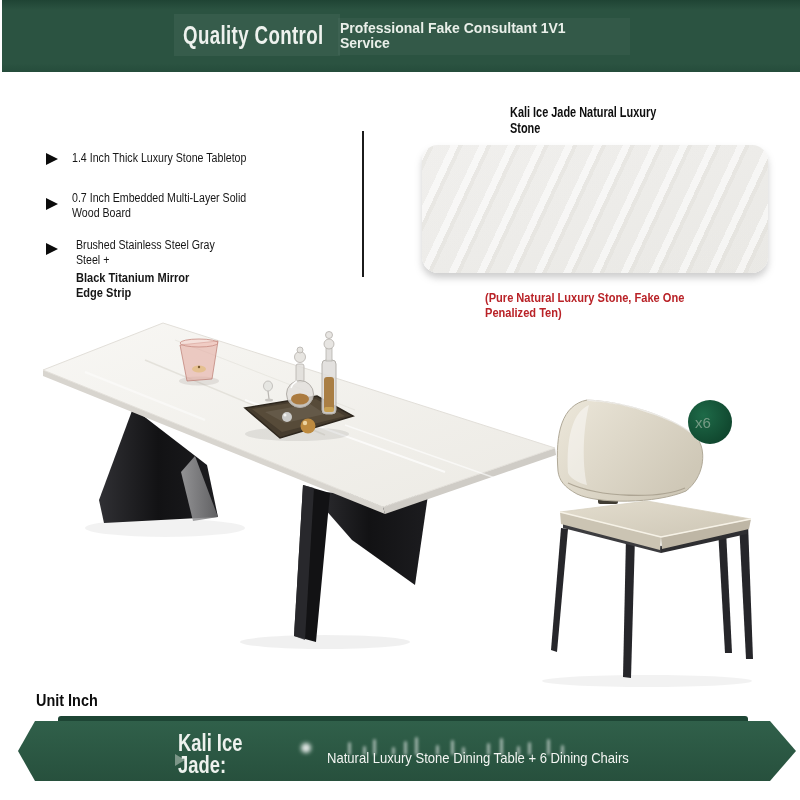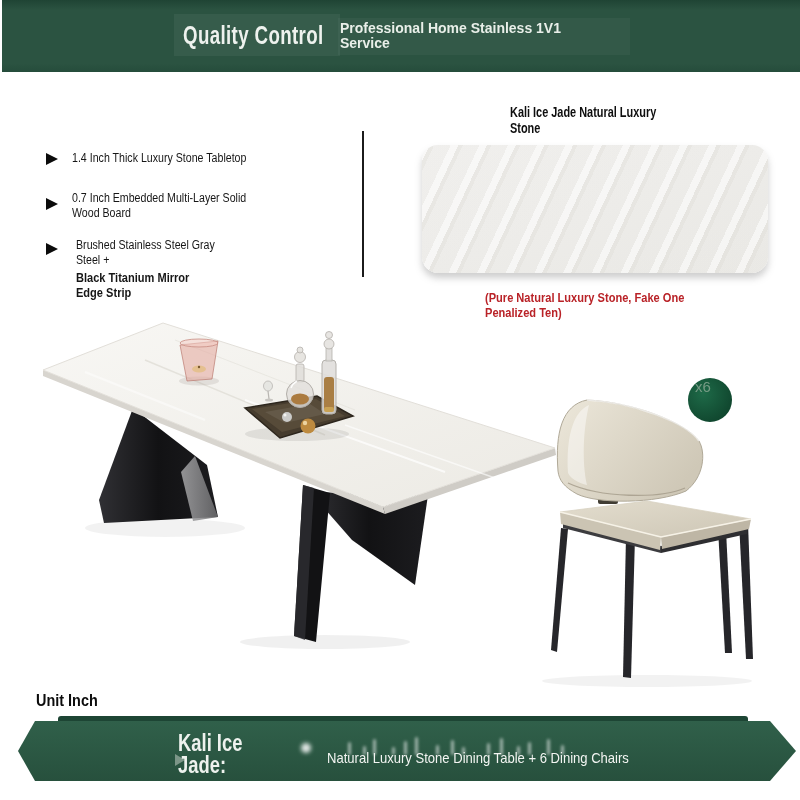--- a/index.html
+++ b/index.html
@@ -36,23 +36,23 @@
       repeating-linear-gradient(115deg, rgba(255,255,255,0.55) 0 7px, rgba(221,219,213,0.35) 7px 11px,
         rgba(236,235,232,0.15) 11px 26px),
       linear-gradient(160deg,#f1f0ee,#e9e8e4);
     box-shadow:0 5px 7px rgba(125,125,125,0.38);}
   .stone-note{position:absolute;left:485px;top:290px;width:260px;font-size:13.5px;font-weight:600;
               color:#b92227;line-height:15px;transform:scaleX(0.82);transform-origin:left top;}
 
   
   .table-svg{position:absolute;left:25px;top:320px;}
   .chair-svg{position:absolute;left:535px;top:385px;}
-  .badge{position:absolute;left:688px;top:378px;width:44px;height:44px;border-radius:50%;box-sizing:border-box;
+  .badge{position:absolute;left:688px;top:400px;width:44px;height:44px;border-radius:50%;box-sizing:border-box;
          background:radial-gradient(circle at 35% 35%, #1e6a48, #114930 70%, #0d3f29);
-         display:flex;align-items:flex-start;padding-left:7px;}
+         display:flex;align-items:center;padding-left:7px;}
   .badge-label{font-size:15px;color:#7fa18c;opacity:.9;}
 
   
   .unit-label{position:absolute;left:36px;top:691px;font-size:17px;font-weight:bold;color:#0c0c0c;
               transform:scaleX(0.85);transform-origin:left top;}
   .banner-back{position:absolute;left:58px;top:716px;width:690px;height:12px;background:#1d4534;border-radius:3px;}
   .banner{position:absolute;left:18px;top:721px;width:778px;height:60px;
           background:linear-gradient(180deg,#30604a,#27503d);
           clip-path:polygon(17px 0%, 752px 0%, 778px 50%, 752px 100%, 17px 100%, 0% 50%);}
   .play-icon{position:absolute;left:157px;top:33px;width:0;height:0;border-top:6px solid transparent;
@@ -69,21 +69,21 @@
 </style>
 </head>
 <body>
 
 <div class="canvas">
 
   <div class="header">
     <div class="hdr-box1"></div>
     <div class="hdr-box2"></div>
     <div class="hdr-title">Quality Control</div>
-    <div class="hdr-sub">Professional Home Stainless 1V1 Service</div>
+    <div class="hdr-sub">Professional Fake Consultant 1V1 Service</div>
   </div>
 
   <span class="tri t1"></span>
   <div class="ftext f1">1.4 Inch Thick Luxury Stone Tabletop</div>
   <span class="tri t2"></span>
   <div class="ftext f2">0.7 Inch Embedded Multi-Layer Solid Wood Board</div>
   <span class="tri t3"></span>
   <div class="ftext f3">Brushed Stainless Steel Gray Steel +</div>
   <div class="ftext f4">Black Titanium Mirror Edge Strip</div>
   <div class="divider"></div>

